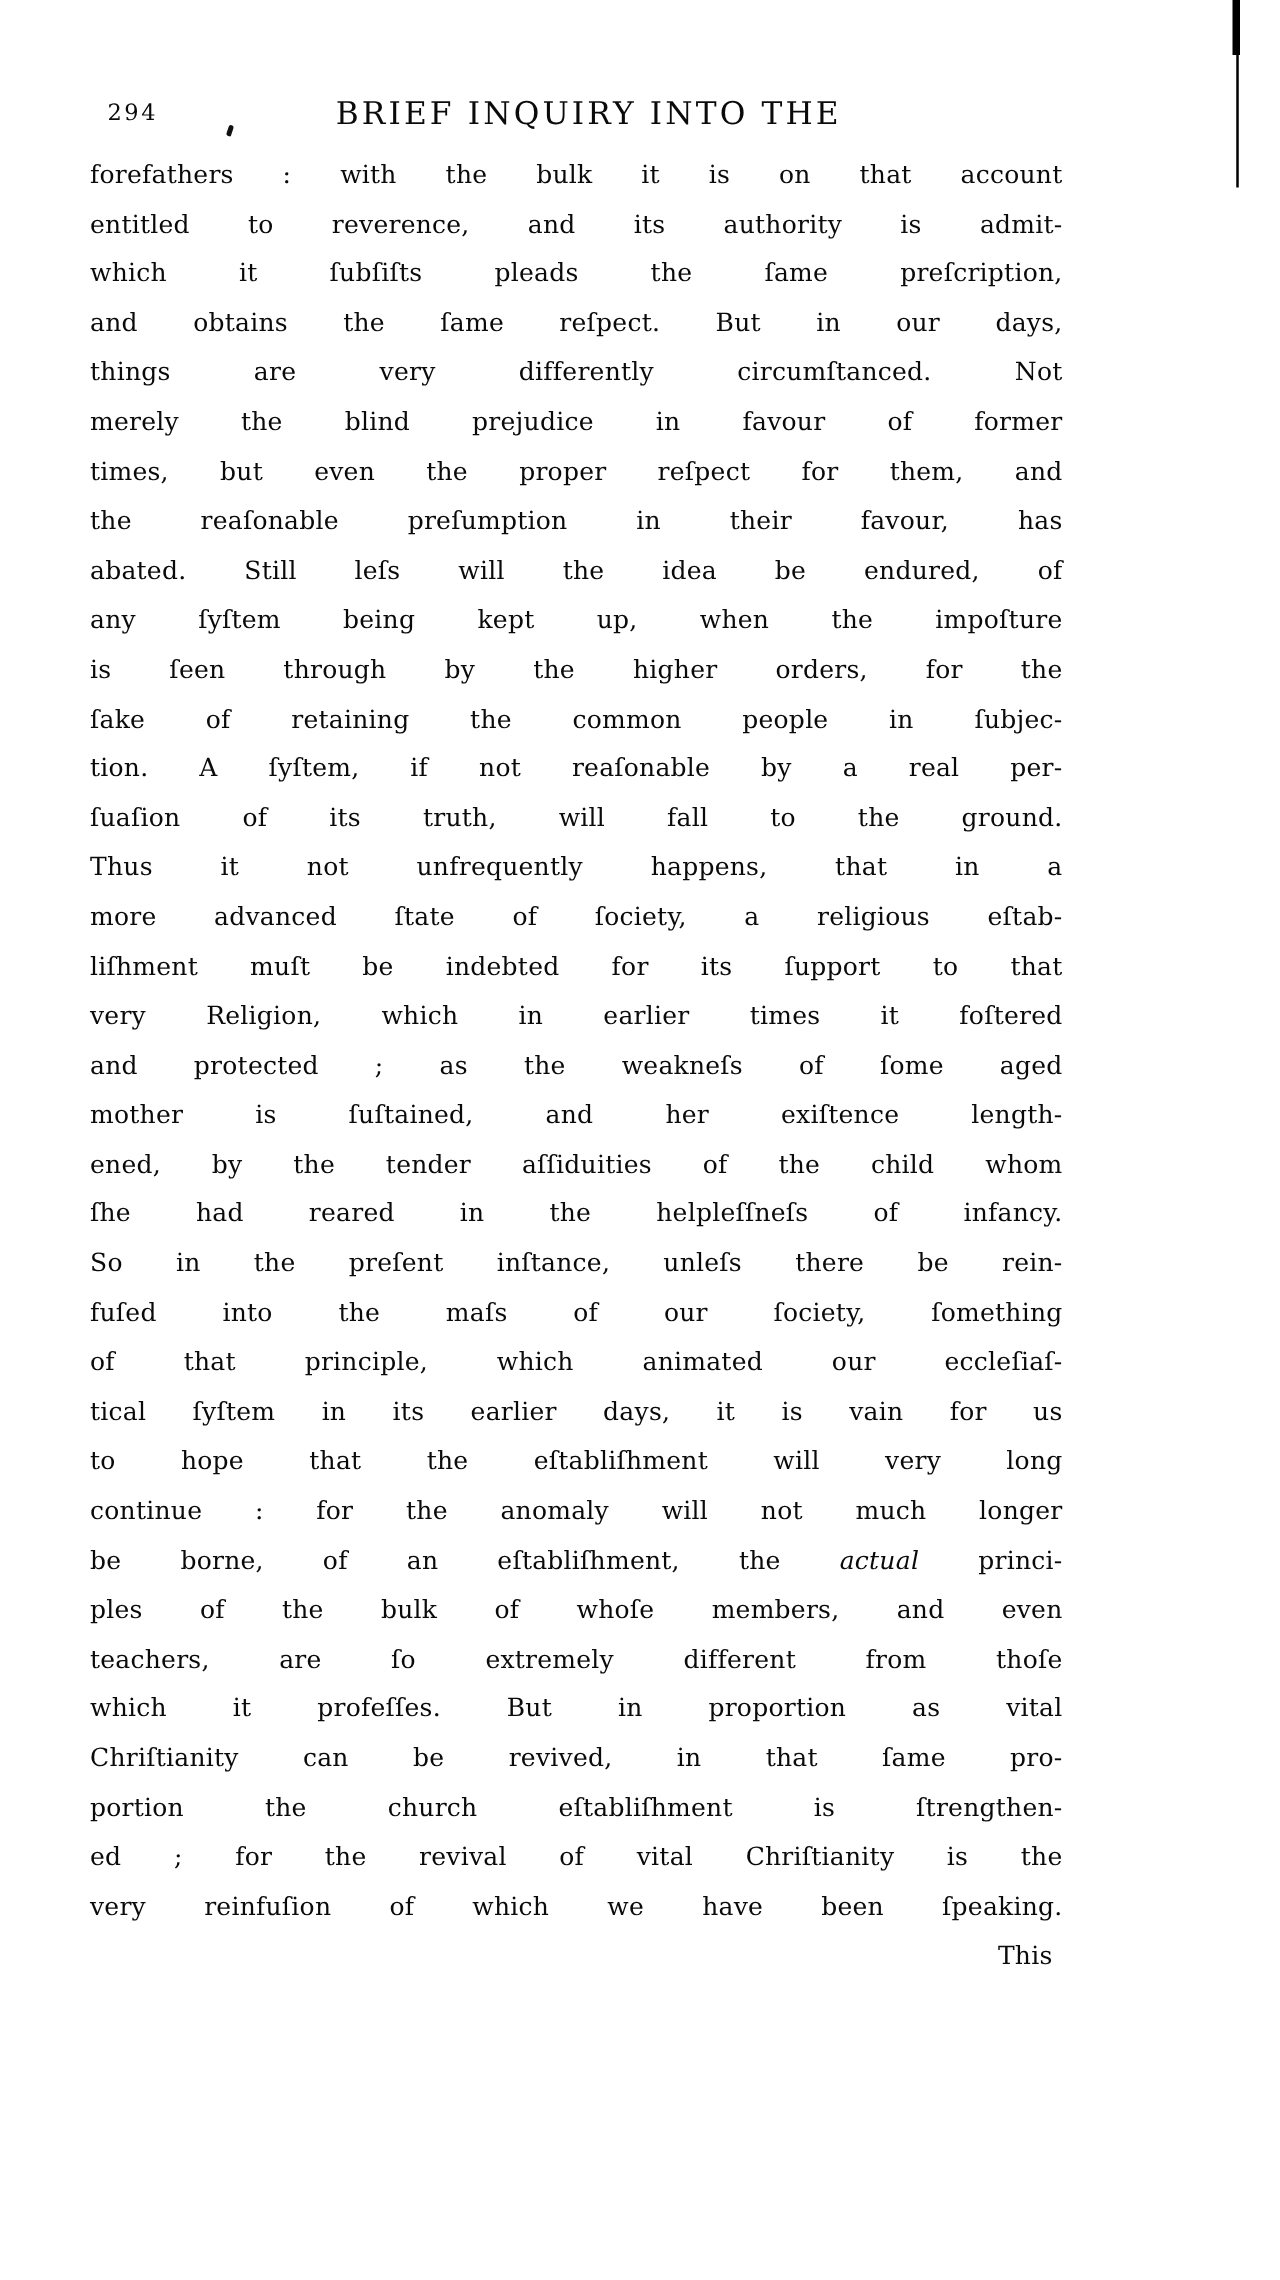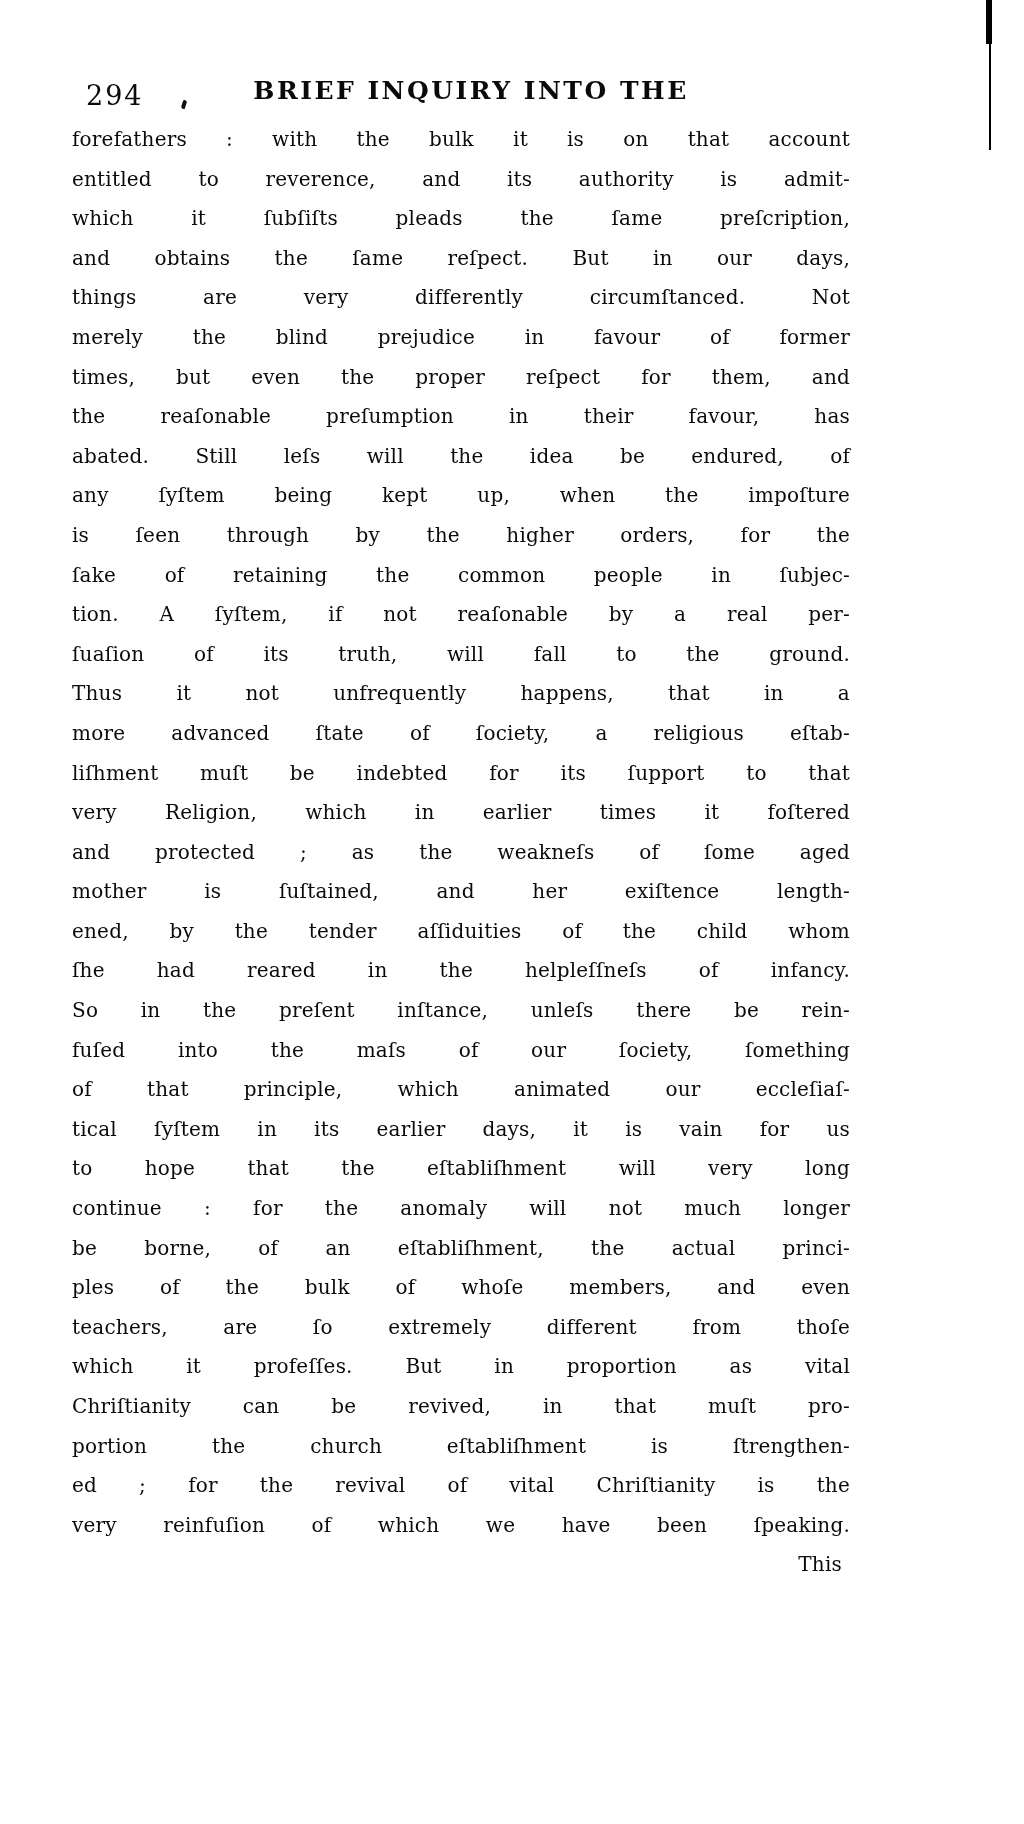--- a/index.html
+++ b/index.html
@@ -11,48 +11,48 @@
     color: #0a0a0a;
     overflow: hidden;
   }
   .page { position: absolute; inset: 0; background: #ffffff; }
 
   .running-header {
     position: absolute; top: 74px; left: 72px; width: 778px; height: 42px;
   }
   .page-number {
     position: absolute; left: 14px; top: 6px;
-    font-size: 27px; letter-spacing: 2px;
+    font-size: 18px; letter-spacing: 2px;
   }
   .header-title {
     position: absolute; left: 60px; right: 40px; top: 2px;
     text-align: center;
     font-size: 25px; letter-spacing: 2.5px;
-    font-weight: bold;
+    font-weight: normal;
   }
   .ink-speck {
     position: absolute; left: 110px; top: 26px;
     width: 4px; height: 9px;
     background: #111;
     border-radius: 2px 2px 1px 2px;
     transform: rotate(18deg);
   }
 
   .text-block {
     position: absolute; left: 72px; top: 120px; width: 778px;
     font-size: 20px; line-height: 39.6px;
     letter-spacing: 0.2px;
   }
   .line {
     height: 39.6px;
     text-align: justify;
     text-align-last: justify;
     white-space: nowrap;
   }
-  .line .italic { }
+  .line .italic { font-style: italic; }
   .catchword-line {
     height: 39.6px;
     text-align: center;
     text-align-last: right;
     padding-right: 8px;
   }
 
   .artifact-line {
     position: absolute; left: 989px; top: 0;
     width: 2px; height: 150px; background: #000;
@@ -100,21 +100,21 @@
       <div class="line">So in the preſent inſtance, unleſs there be rein-</div>
       <div class="line">fuſed into the maſs of our ſociety, ſomething</div>
       <div class="line">of that principle, which animated our eccleſiaſ-</div>
       <div class="line">tical ſyſtem in its earlier days, it is vain for us</div>
       <div class="line">to hope that the eſtabliſhment will very long</div>
       <div class="line">continue : for the anomaly will not much longer</div>
       <div class="line"><span>be borne, of an eſtabliſhment, the </span><span class="italic">actual</span><span> princi-</span></div>
       <div class="line">ples of the bulk of whoſe members, and even</div>
       <div class="line">teachers, are ſo extremely different from thoſe</div>
       <div class="line">which it profeſſes. But in proportion as vital</div>
-      <div class="line">Chriſtianity can be revived, in that muſt pro-</div>
+      <div class="line">Chriſtianity can be revived, in that ſame pro-</div>
       <div class="line">portion the church eſtabliſhment is ſtrengthen-</div>
       <div class="line">ed ; for the revival of vital Chriſtianity is the</div>
       <div class="line">very reinfuſion of which we have been ſpeaking.</div>
       <div class="catchword-line">This</div>
     </div>
 
   <div class="artifact-blob"></div>
   <div class="artifact-line"></div>
 
 </div>

